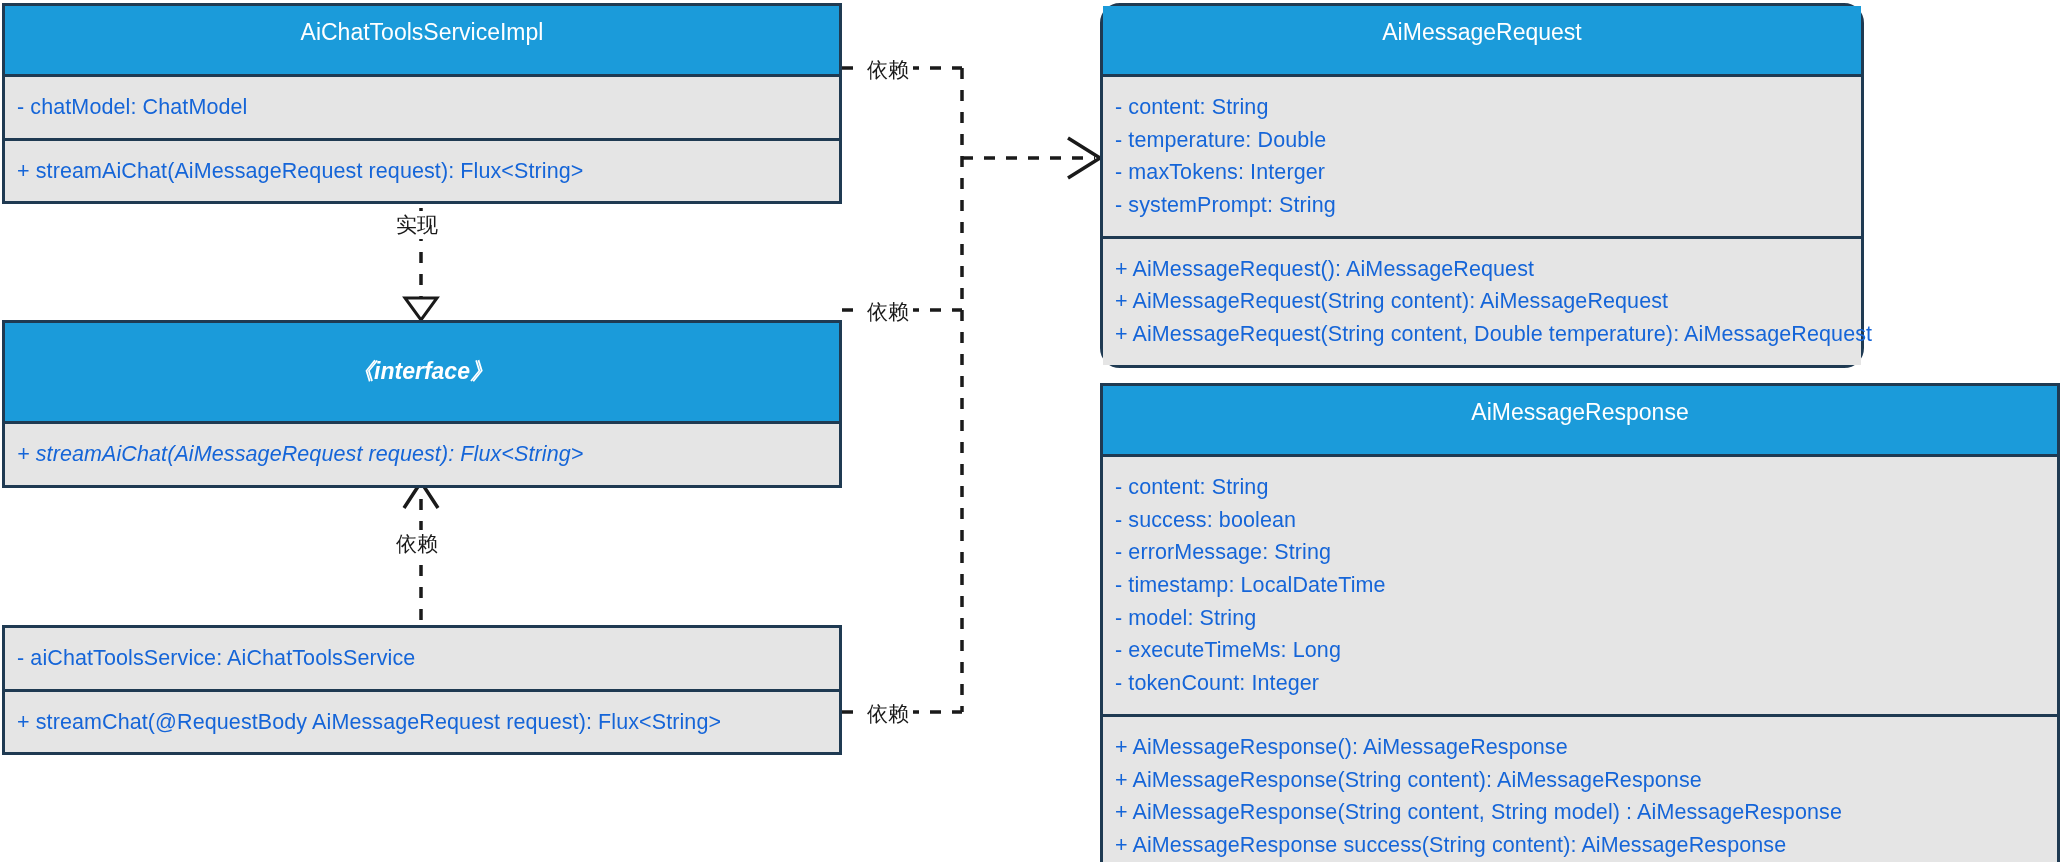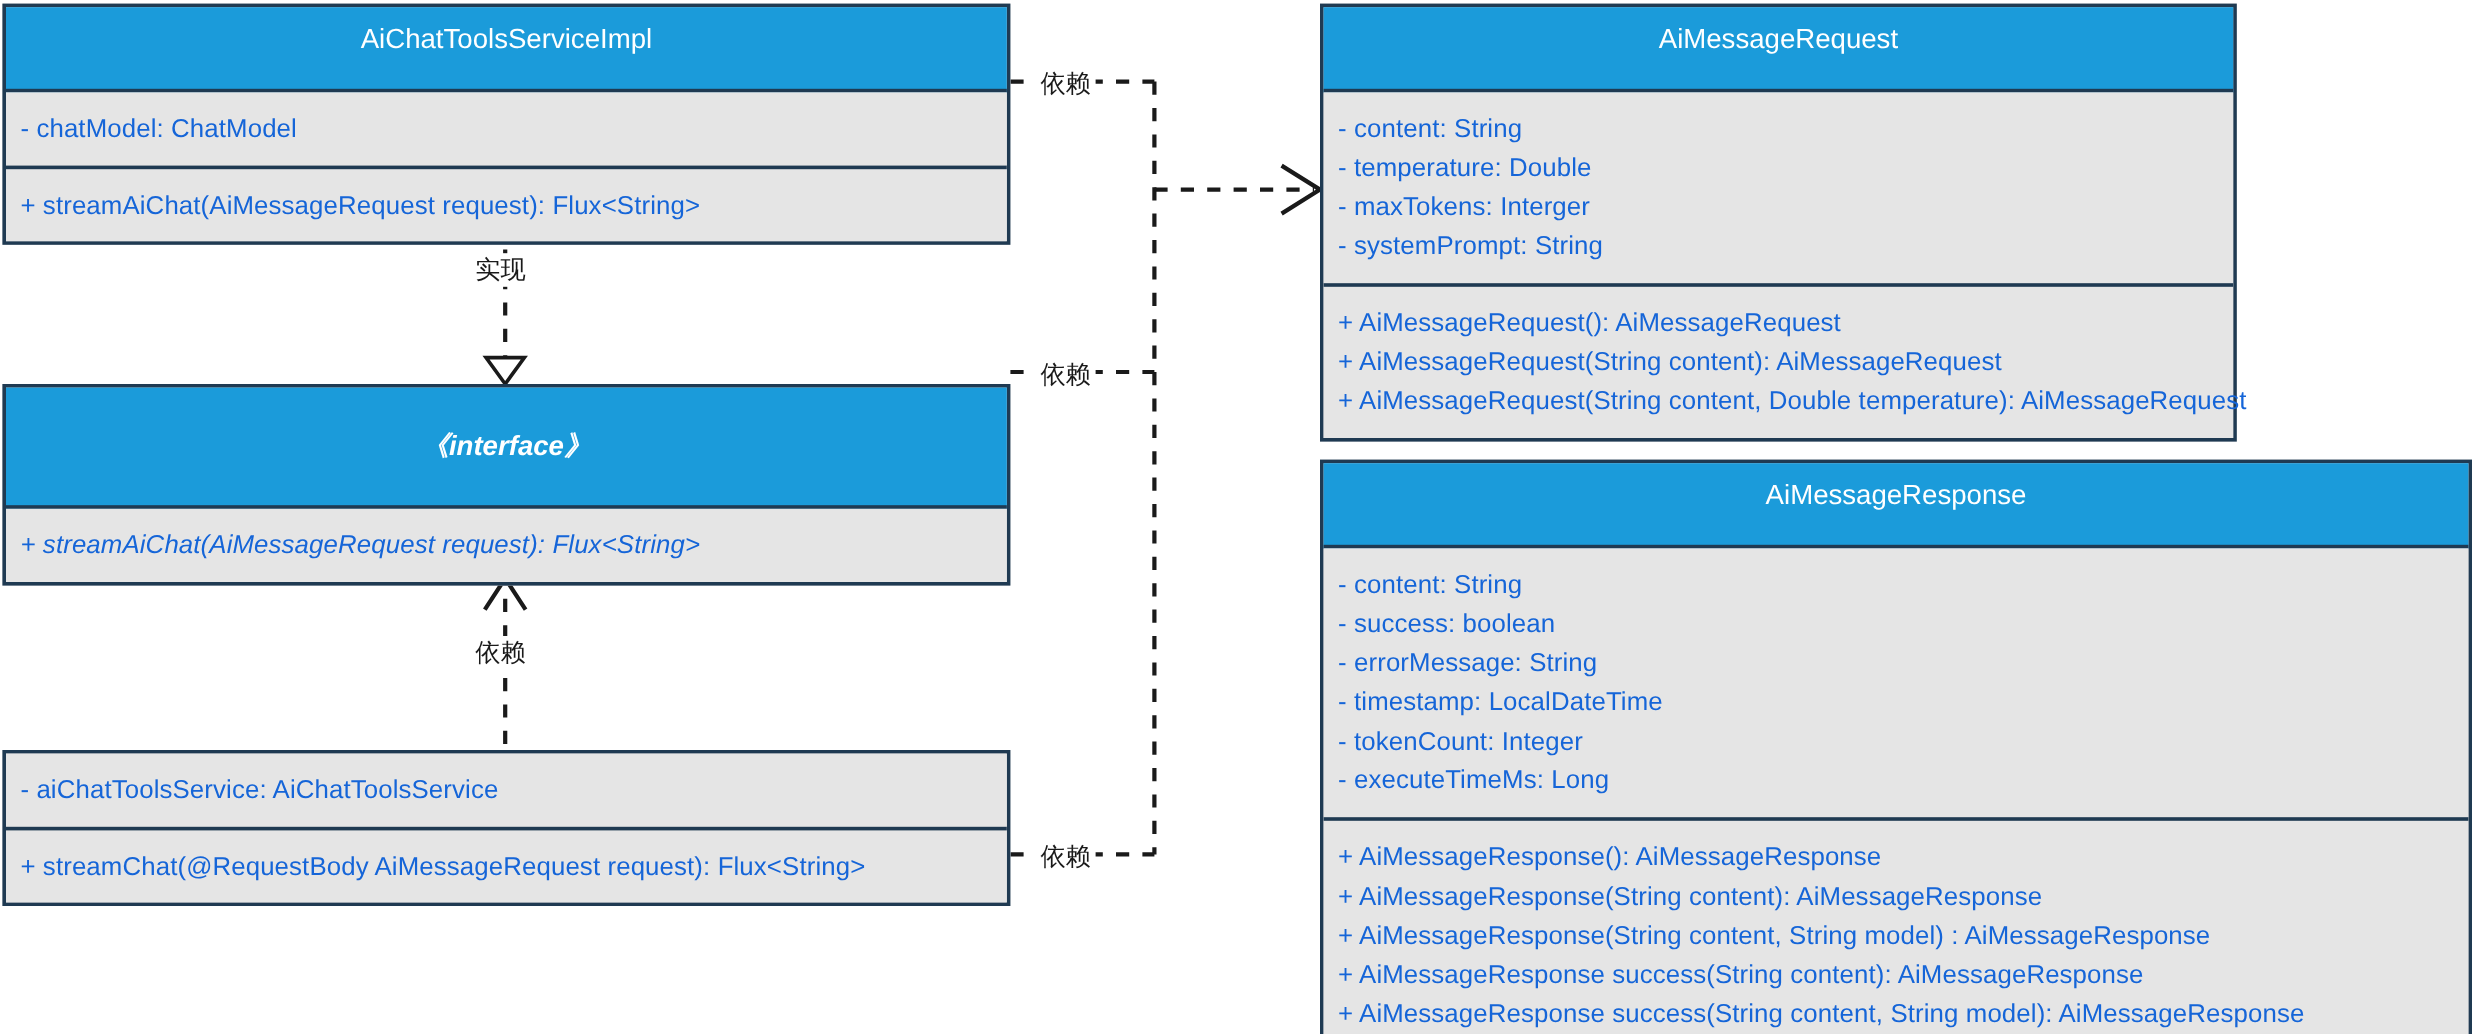--- a/index.html
+++ b/index.html
@@ -143,21 +143,21 @@
 
   <div class="uml-class" style="left:2px; top:625px; width:840px;">
     <div class="uml-section">
       <div class="uml-row">- aiChatToolsService: AiChatToolsService</div>
     </div>
     <div class="uml-section">
       <div class="uml-row">+ streamChat(@RequestBody AiMessageRequest request): Flux&lt;String&gt;</div>
     </div>
   </div>
 
-  <div class="uml-class" style="left:1100px; top:3px; width:764px;">
+  <div class="uml-class" style="left:1100px; top:3px; width:764px;border-radius:20px;">
     <div class="uml-header">AiMessageRequest</div>
     <div class="uml-section">
       <div class="uml-row">- content: String</div>
       <div class="uml-row">- temperature: Double</div>
       <div class="uml-row">- maxTokens: Interger</div>
       <div class="uml-row">- systemPrompt: String</div>
     </div>
     <div class="uml-section">
       <div class="uml-row">+ AiMessageRequest(): AiMessageRequest</div>
       <div class="uml-row">+ AiMessageRequest(String content): AiMessageRequest</div>
@@ -165,22 +165,23 @@
     </div>
   </div>
 
   <div class="uml-class" style="left:1100px; top:383px; width:960px;">
     <div class="uml-header">AiMessageResponse</div>
     <div class="uml-section">
       <div class="uml-row">- content: String</div>
       <div class="uml-row">- success: boolean</div>
       <div class="uml-row">- errorMessage: String</div>
       <div class="uml-row">- timestamp: LocalDateTime</div>
+      <div class="uml-row">- model: String</div>
+      <div class="uml-row">- executeTimeMs: Long</div>
       <div class="uml-row">- tokenCount: Integer</div>
-      <div class="uml-row">- executeTimeMs: Long</div>
     </div>
     <div class="uml-section">
       <div class="uml-row">+ AiMessageResponse(): AiMessageResponse</div>
       <div class="uml-row">+ AiMessageResponse(String content): AiMessageResponse</div>
       <div class="uml-row">+ AiMessageResponse(String content, String model) : AiMessageResponse</div>
       <div class="uml-row">+ AiMessageResponse success(String content): AiMessageResponse</div>
       <div class="uml-row">+ AiMessageResponse success(String content, String model): AiMessageResponse</div>
 
     </div>
   </div>

